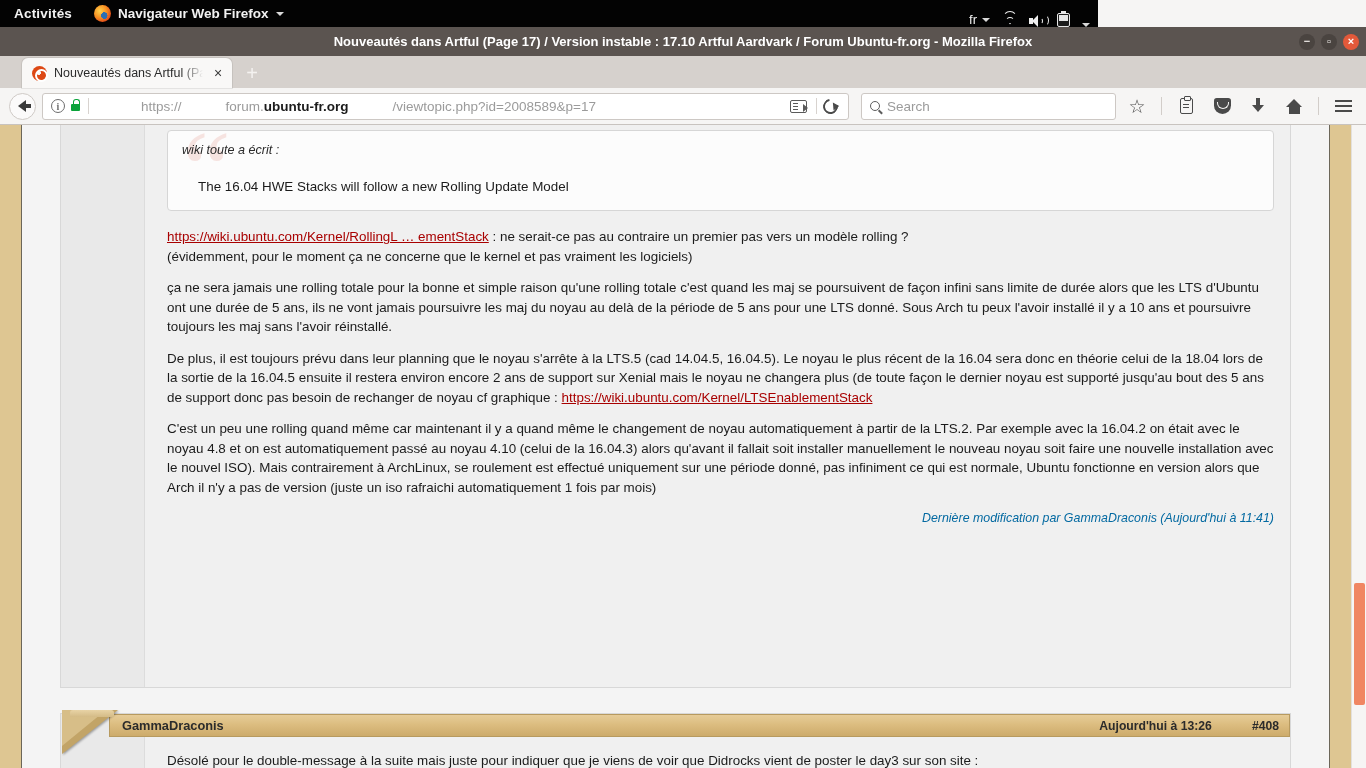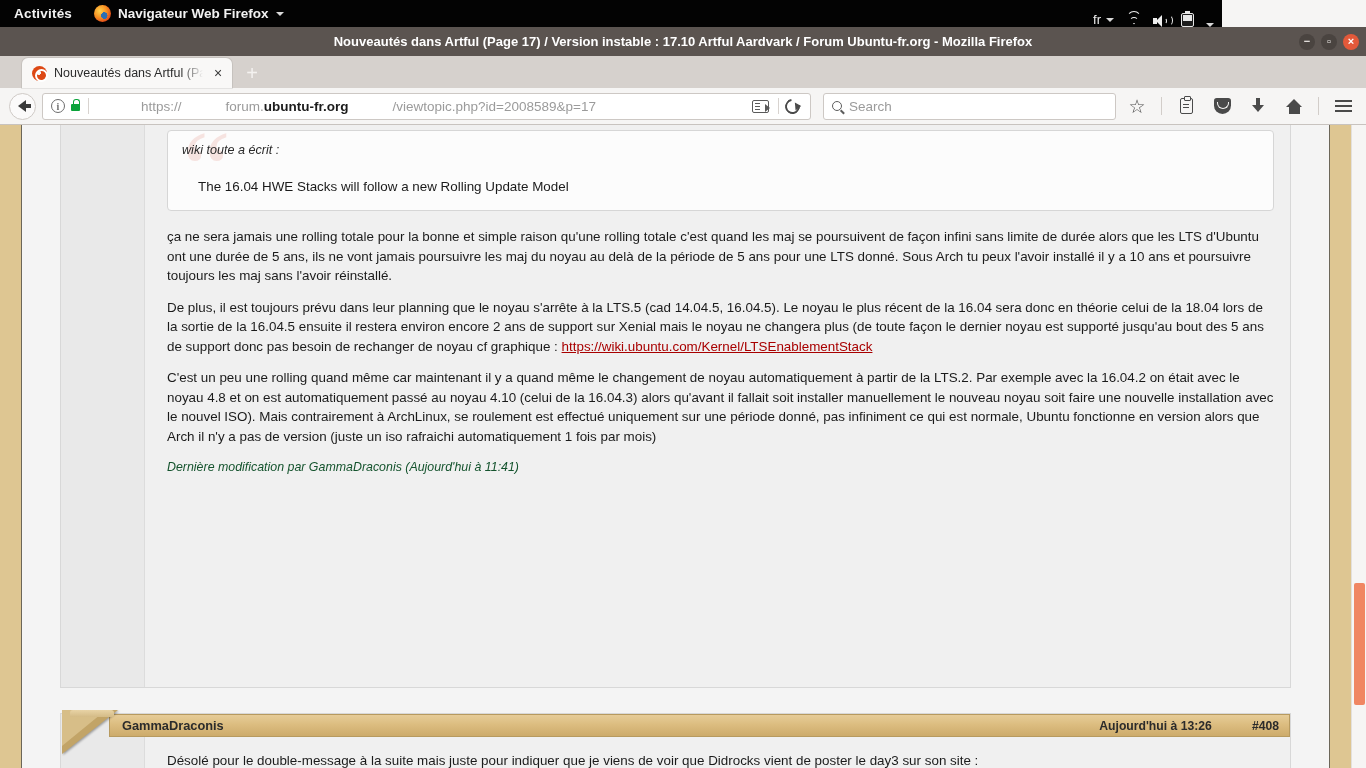--- a/index.html
+++ b/index.html
@@ -6,21 +6,21 @@
   html, body {
     width: 1366px; height: 768px;
     overflow: hidden;
     font-family: "Liberation Sans", sans-serif;
     background: #f6f5f4;
   }
 
   
   #gnome-topbar {
     position: absolute; top: 0; left: 0;
-    width: 1222px; height: 27px;
+    width: 1098px; height: 27px;
     background: #030303;
     color: #ffffff;
     display: flex; align-items: center;
     font-size: 13.5px;
   }
   #gnome-topbar .activities {
     padding: 0 14px 0 14px;
     font-weight: bold;
     letter-spacing: .2px;
     color: #f2f2f2;
@@ -226,21 +226,21 @@
     border-top-color: transparent; transform: rotate(35deg); margin: 0 8px 0 4px;
     position: relative;
   }
   .reload-ico:after{
     content:""; position:absolute; right:-3px; top:-1px; width:0;height:0;
     border-left:4px solid transparent;border-right:4px solid transparent;border-bottom:6px solid #4a4a4a;
     transform: rotate(50deg);
   }
 
   #searchbar {
-    width: 293px; height: 27px; flex: none;
+    width: 255px; height: 27px; flex: none;
     background: #ffffff; border: 1px solid #cdc8c4; border-radius: 3px;
     display: flex; align-items: center; gap: 7px; padding: 0 8px;
     font-size: 13.5px; color: #9b9b9b;
     margin-left: 6px;
   }
   .mag {
     width: 10px; height: 10px; border: 1.7px solid #5d5d5d; border-radius: 50%;
     position: relative; flex: none;
   }
   .mag:after{content:"";position:absolute;right:-4px;bottom:-3px;width:5px;height:1.7px;
@@ -338,22 +338,22 @@
   }
   .quote-author {
     font-style: italic; font-size: 12.6px; color: #2a2a2a;
     position: relative; z-index: 2; margin-bottom: 16px;
   }
   .quote-text {
     position: relative; z-index: 2;
     font-size: 13.4px; color: #1b1b1b; padding-left: 16px;
   }
   .lastedit {
-    text-align: left; font-style: italic; font-size: 12.4px;
-    color: #14532d; margin-top: 10px;
+    text-align: right; font-style: italic; font-size: 12.4px;
+    color: #0369a1; margin-top: 10px;
   }
 
   
   .post-header {
     position: relative; height: 23px;
     background: linear-gradient(to bottom, #e6cc98 0%, #dcbd80 45%, #cdab6b 100%);
     border: 1px solid #b79a5f;
     margin-left: 48px;
     display: flex; align-items: center;
     padding: 0 10px 0 12px;
@@ -508,20 +508,24 @@
       <div class="post" style="top:-4px; height:567px;">
         <div class="gutter"></div>
         <div class="body">
 
           <div class="quotebox">
             <span class="bigquote">“</span>
             <div class="quote-author">wiki toute a écrit :</div>
             <div class="quote-text">The 16.04 HWE Stacks will follow a new Rolling Update Model</div>
           </div>
 
+          <p>
+            <a class="weblink" href="#">https://wiki.ubuntu.com/Kernel/RollingL … ementStack</a><span> : ne serait-ce pas au contraire un premier pas vers un modèle rolling ?</span><br>
+            <span>(évidemment, pour le moment ça ne concerne que le kernel et pas vraiment les logiciels)</span>
+          </p>
 
           <p>ça ne sera jamais une rolling totale pour la bonne et simple raison qu'une rolling totale c'est quand les maj se poursuivent de façon infini sans limite de durée alors que les LTS d'Ubuntu ont une durée de 5 ans, ils ne vont jamais poursuivre les maj du noyau au delà de la période de 5 ans pour une LTS donné. Sous Arch tu peux l'avoir installé il y a 10 ans et poursuivre toujours les maj sans l'avoir réinstallé.</p>
 
           <p>
             <span>De plus, il est toujours prévu dans leur planning que le noyau s'arrête à la LTS.5 (cad 14.04.5, 16.04.5). Le noyau le plus récent de la 16.04 sera donc en théorie celui de la 18.04 lors de la sortie de la 16.04.5 ensuite il restera environ encore 2 ans de support sur Xenial mais le noyau ne changera plus (de toute façon le dernier noyau est supporté jusqu'au bout des 5 ans de support donc pas besoin de rechanger de noyau cf graphique : </span><a class="weblink" href="#">https://wiki.ubuntu.com/Kernel/LTSEnablementStack</a>
           </p>
 
           <p>C'est un peu une rolling quand même car maintenant il y a quand même le changement de noyau automatiquement à partir de la LTS.2. Par exemple avec la 16.04.2 on était avec le noyau 4.8 et on est automatiquement passé au noyau 4.10 (celui de la 16.04.3) alors qu'avant il fallait soit installer manuellement le nouveau noyau soit faire une nouvelle installation avec le nouvel ISO). Mais contrairement à ArchLinux, se roulement est effectué uniquement sur une période donné, pas infiniment ce qui est normale, Ubuntu fonctionne en version alors que Arch il n'y a pas de version (juste un iso rafraichi automatiquement 1 fois par mois)</p>
 
           <div class="lastedit">Dernière modification par GammaDraconis (Aujourd'hui à 11:41)</div>

